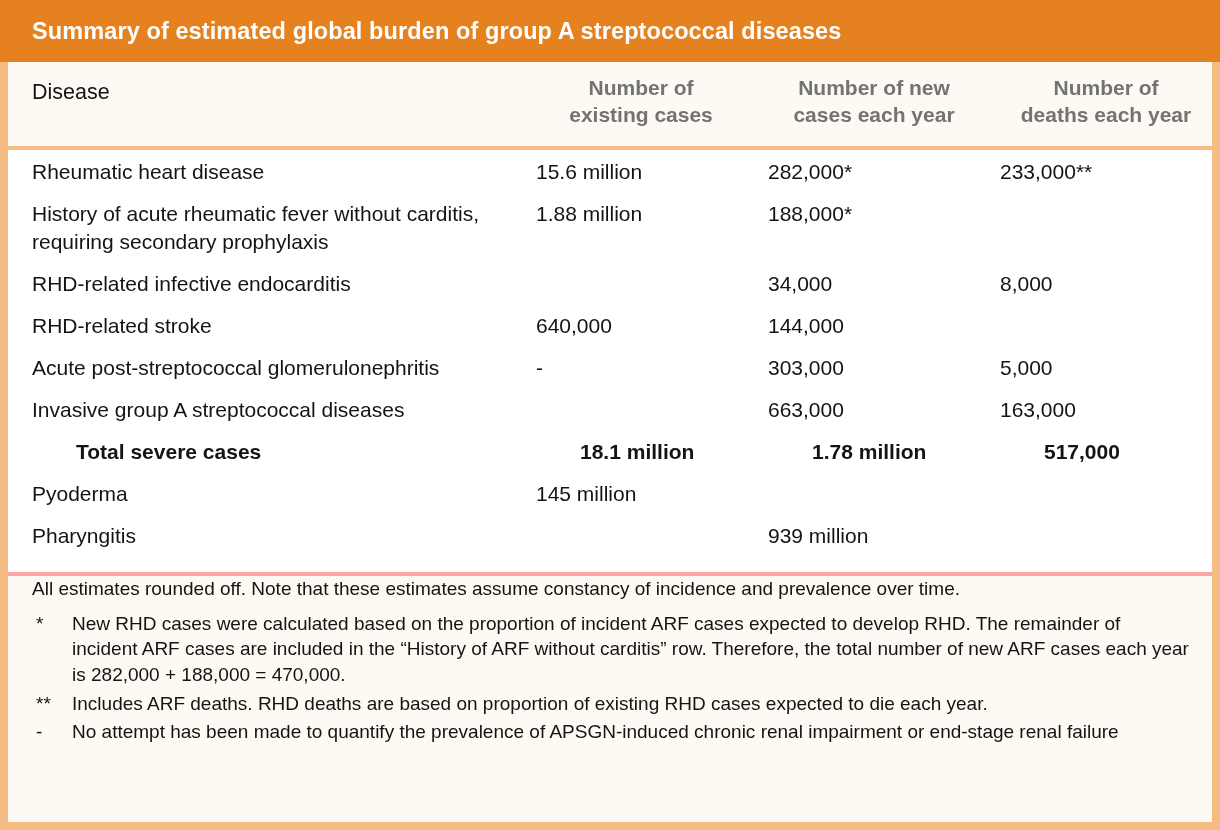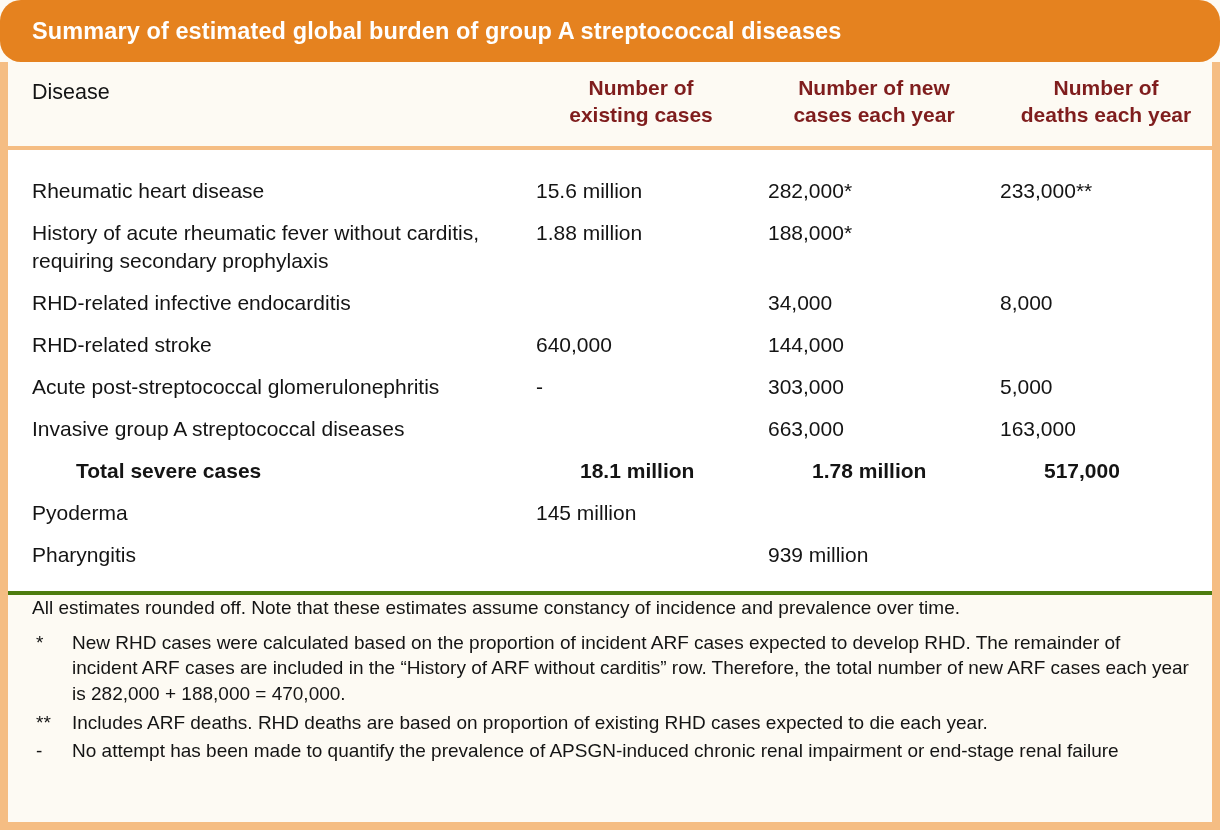--- a/index.html
+++ b/index.html
@@ -25,21 +25,20 @@
 
   
   .title-bar {
     background: #e5821f;
     height: 62px;
     flex: 0 0 62px;
     display: flex;
     align-items: center;
     padding-left: 32px;
     box-sizing: border-box;
-    border-radius: 21px;
   }
   .title-bar .title-text {
     color: #ffffff;
     font-size: 23.5px;
     font-weight: bold;
     letter-spacing: 0.1px;
     white-space: nowrap;
   }
 
   
@@ -69,35 +68,35 @@
     top: 18px;
     font-size: 21.5px;
     font-weight: normal;
     color: #141414;
   }
   .col-head .num-head {
     position: absolute;
     top: 13px;
     font-size: 21px;
     font-weight: bold;
-    color: #7f1d1d;
+    color: #737373;
     text-align: center;
     line-height: 1.28;
   }
   .col-head .num-head.c1 { left: 528px; width: 210px; }
   .col-head .num-head.c2 { left: 760px; width: 212px; }
   .col-head .num-head.c3 { left: 992px; width: 212px; }
   .num-head span { display: block; }
 
   
   .rows-area {
     background: #ffffff;
-    border-bottom: 4px solid #4d7c0f;
+    border-bottom: 4px solid #fca5a5;
     flex: 0 0 auto;
-    padding-top: 19px;
+    padding-top: 0;
     padding-bottom: 16px;
     box-sizing: border-box;
   }
   .row {
     position: relative;
     min-height: 42px;
     font-size: 21px;
     color: #141414;
   }
   .row .label {

